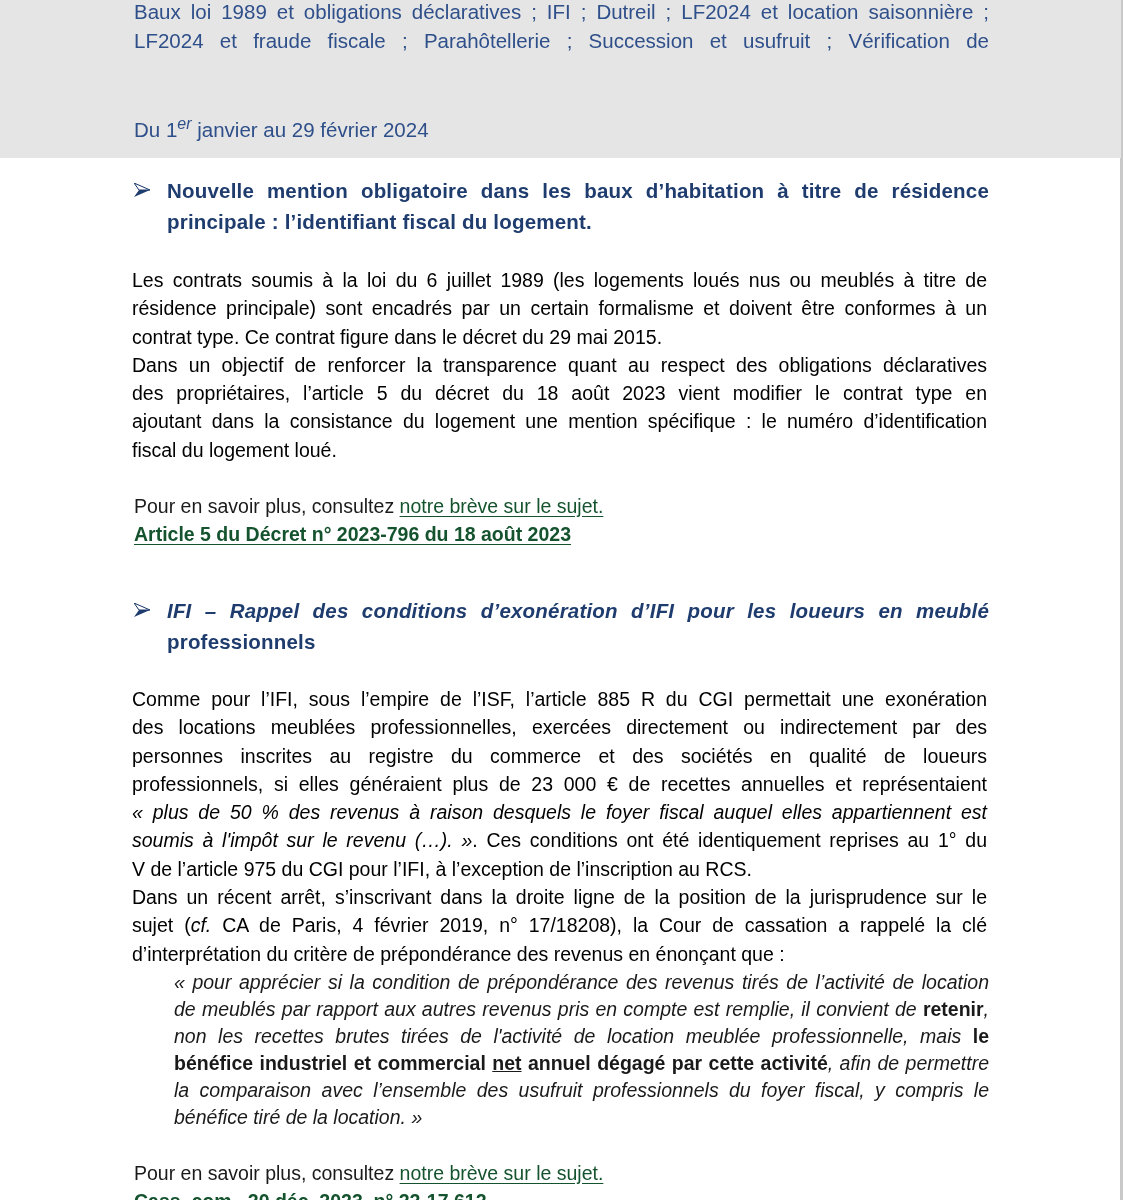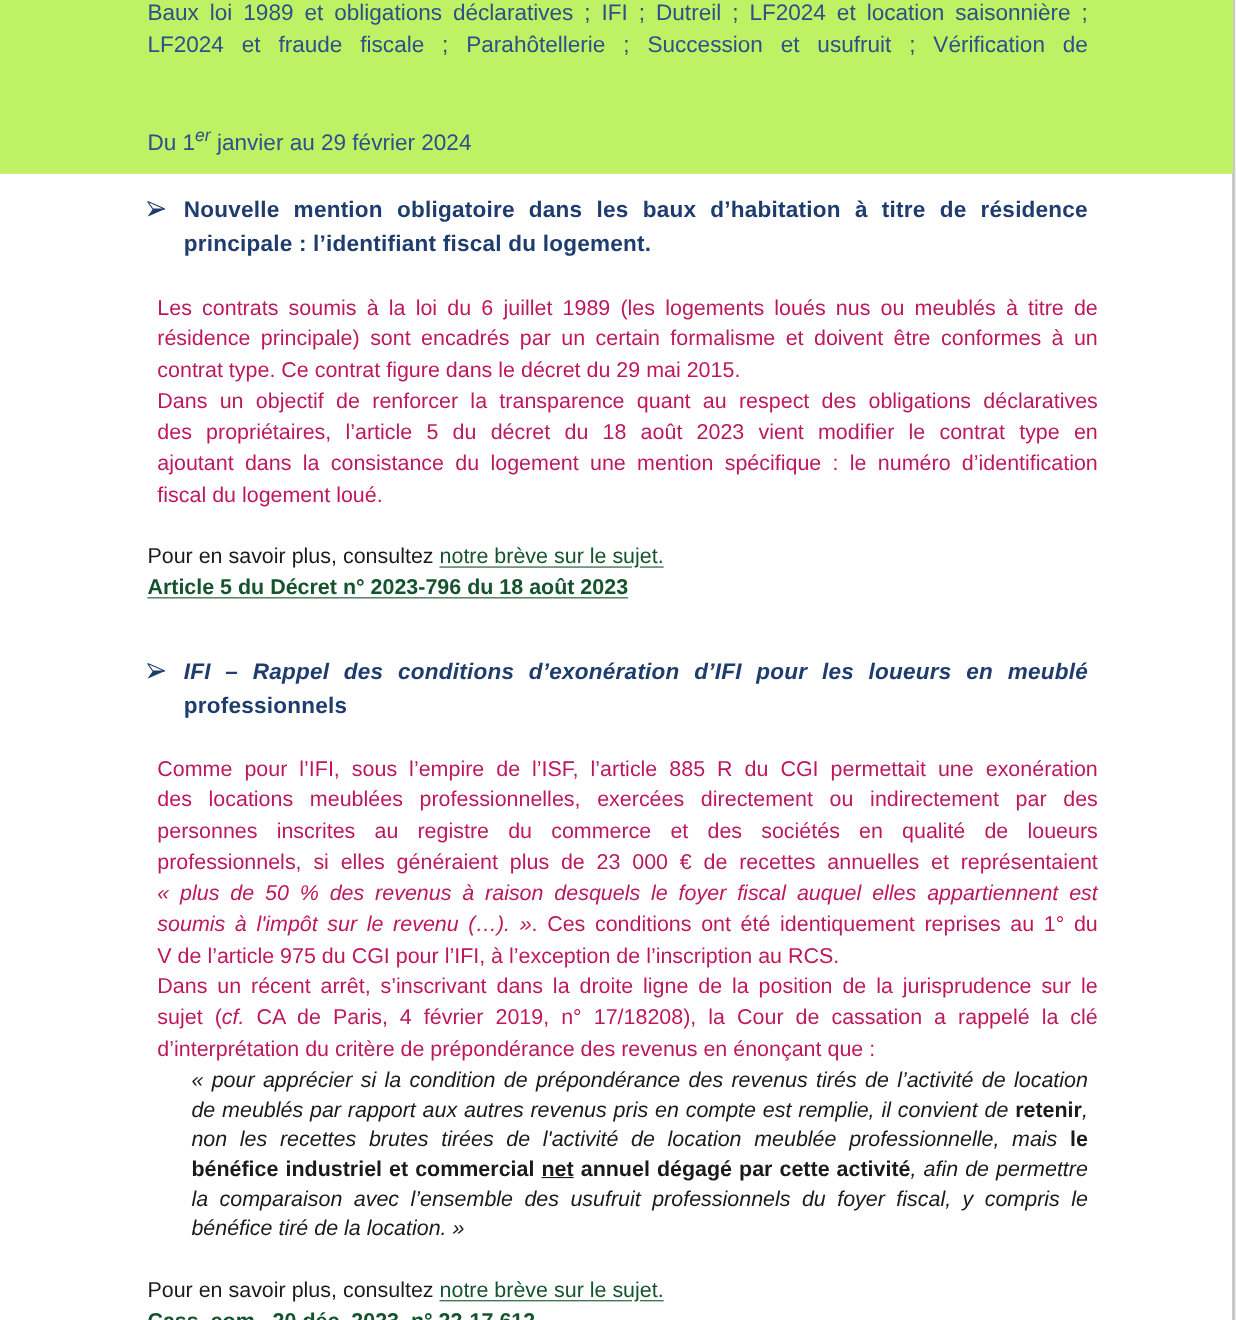--- a/index.html
+++ b/index.html
@@ -9,43 +9,43 @@
       font-family: "Liberation Sans", "DejaVu Sans", sans-serif;
       color: #1a1a1a;
       position: relative;
     }
     .right-border {
       position: absolute; top: 0; right: 1px; width: 3px; height: 1200px;
       background: #c9c9c9;
     }
     .band {
       position: absolute; left: 0; top: 0; width: 1121px; height: 158px;
-      background: #bef264;
+      background: #e5e5e5;
     }
     .band-text {
       position: absolute; left: 134px; width: 855px;
       color: #2e4f8a; font-size: 20.5px; line-height: 29px;
       text-align: justify; text-align-last: left;
     }
     .band-keywords { top: -3px; }
     .band-date { top: 115px; }
     .band-date sup { font-size: 16px; vertical-align: 8px; line-height: 0; font-style: italic; }
     .section-heading {
       position: absolute; left: 134px; width: 855px;
       font-weight: bold; color: #1f3c6e; font-size: 20.5px; line-height: 31px;
       padding-left: 33px; box-sizing: border-box;
       text-align: justify; text-align-last: left;
       letter-spacing: 0.2px;
     }
     .section-heading .arrow {
       position: absolute; left: 0; top: 8px; width: 16px; height: 14px;
     }
     .para {
-      position: absolute; left: 143px; width: 855px;
-      font-size: 19.5px; line-height: 28.3px; color: #be185d;
+      position: absolute; left: 132px; width: 855px;
+      font-size: 19.5px; line-height: 28.3px; color: #000000;
       text-align: justify;
     }
     .para .line { display: block; text-align: justify; text-align-last: justify; }
     .para .line.last { text-align-last: left; }
     .quote {
       position: absolute; left: 174px; width: 815px;
       font-size: 19.5px; line-height: 27px; font-style: italic; color: #1a1a1a;
     }
     .quote .line { display: block; text-align: justify; text-align-last: justify; }
     .quote .line.last { text-align-last: left; }

